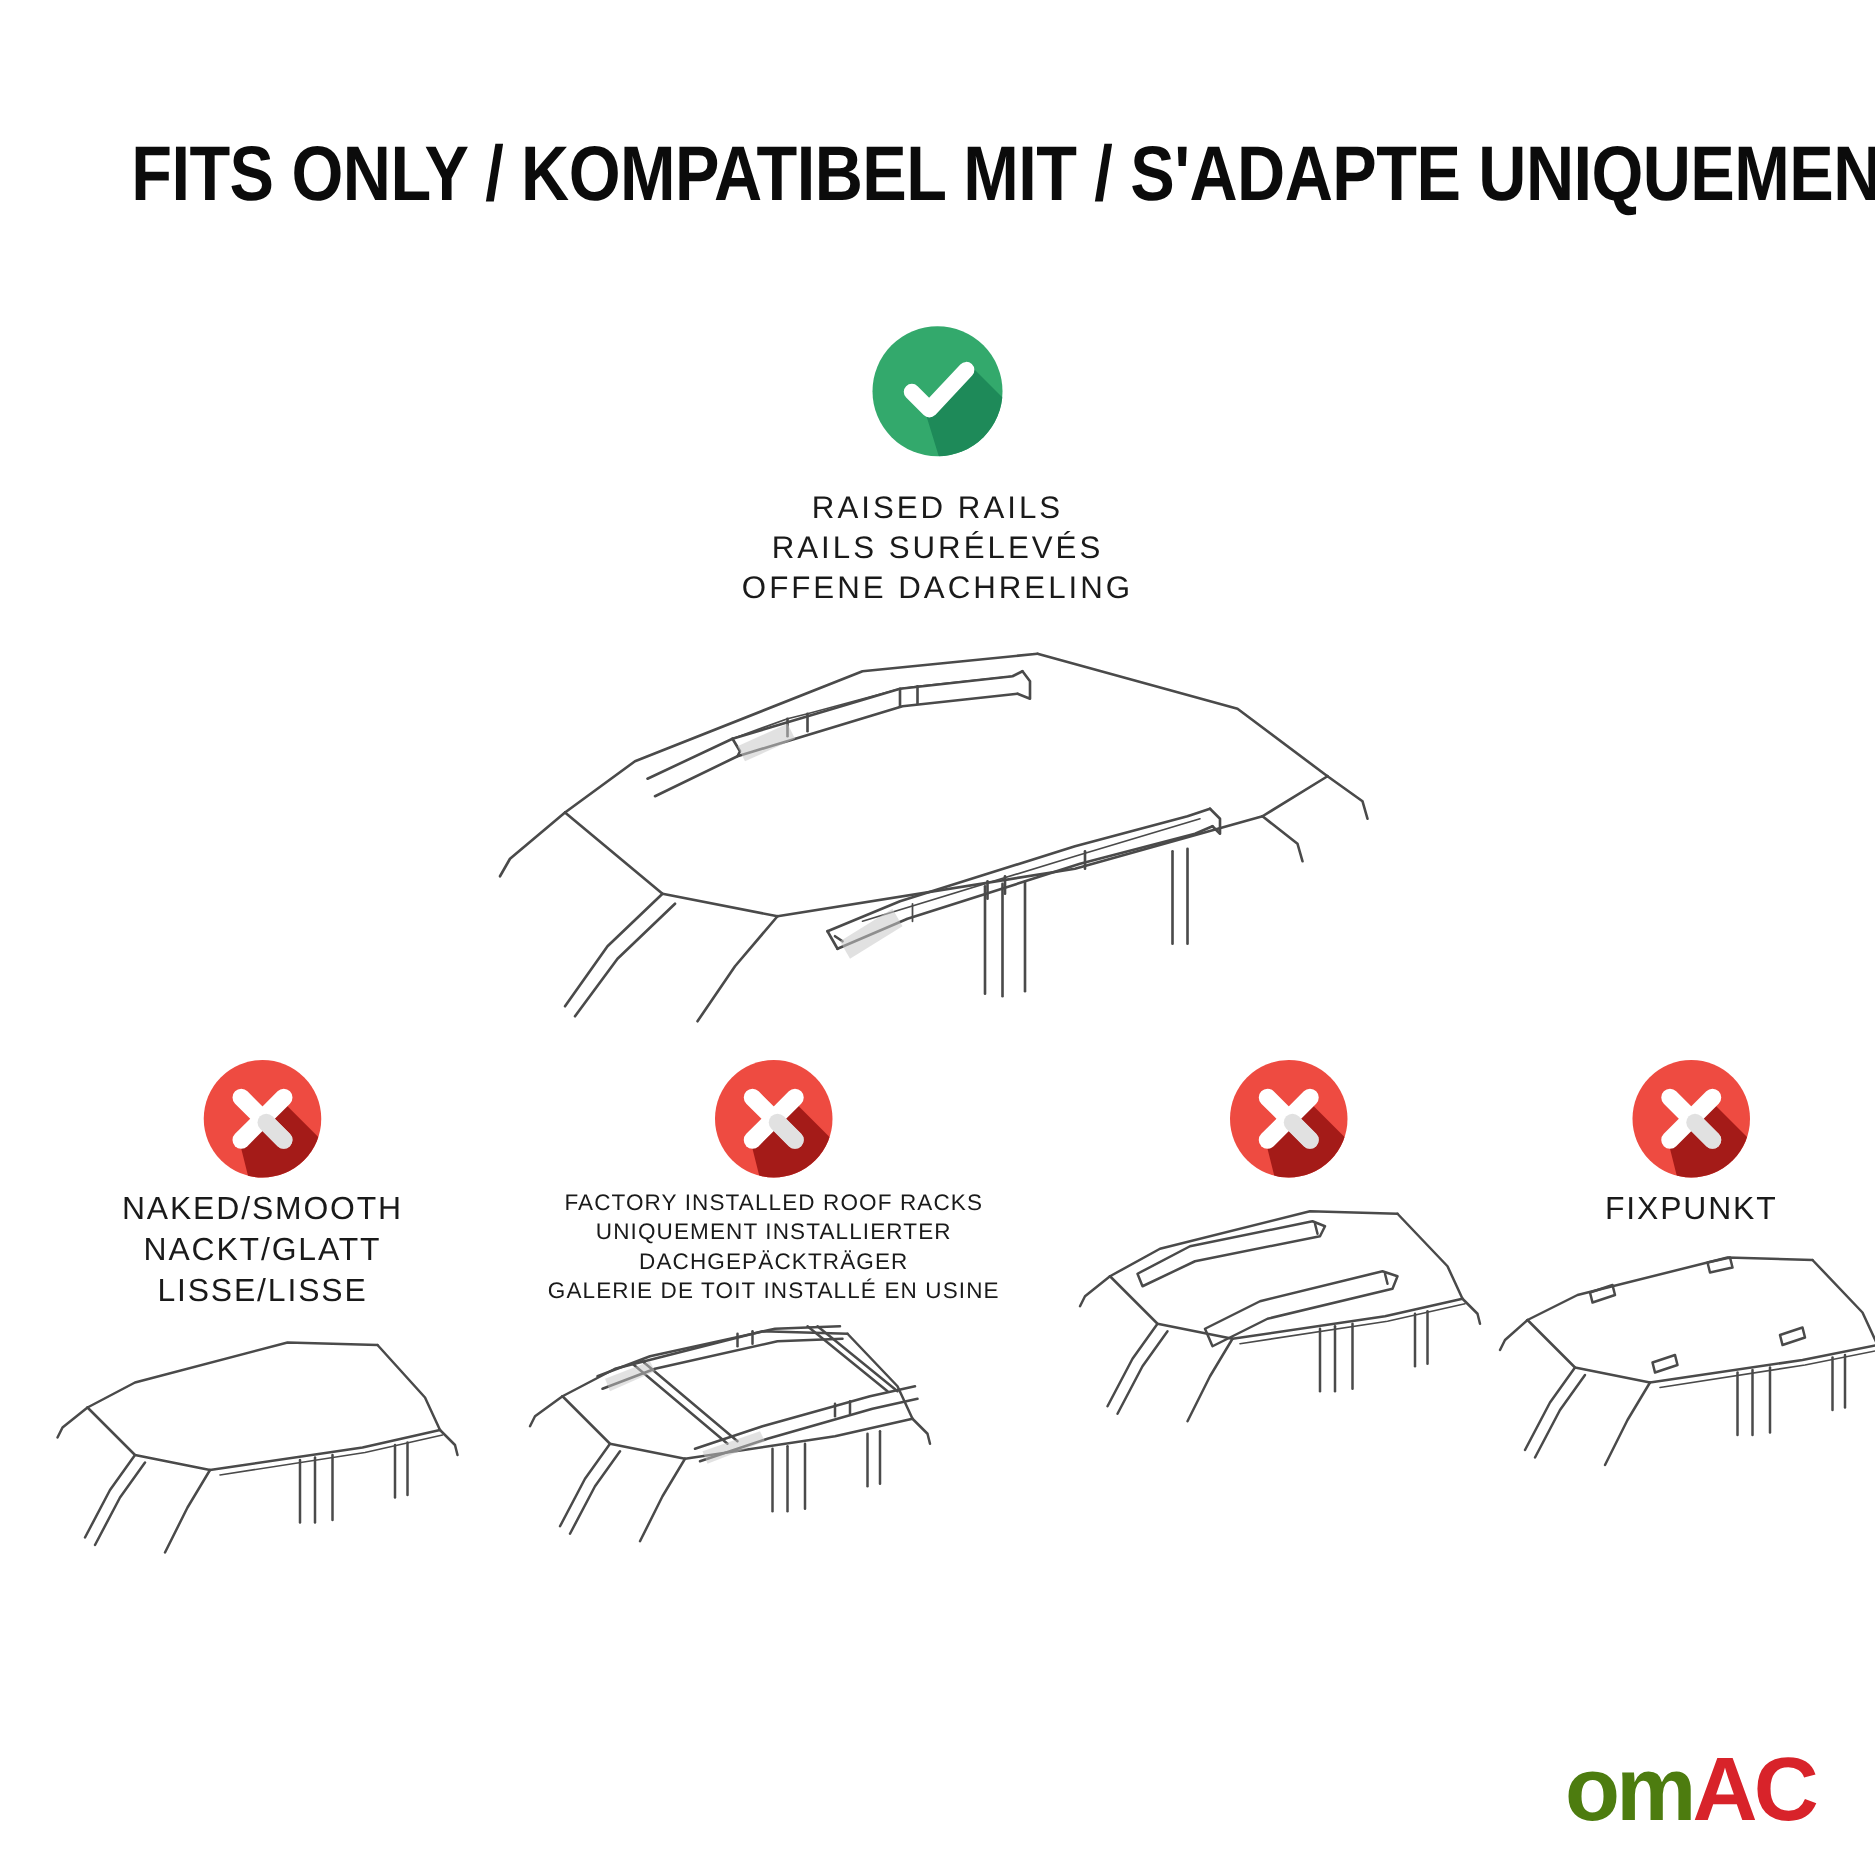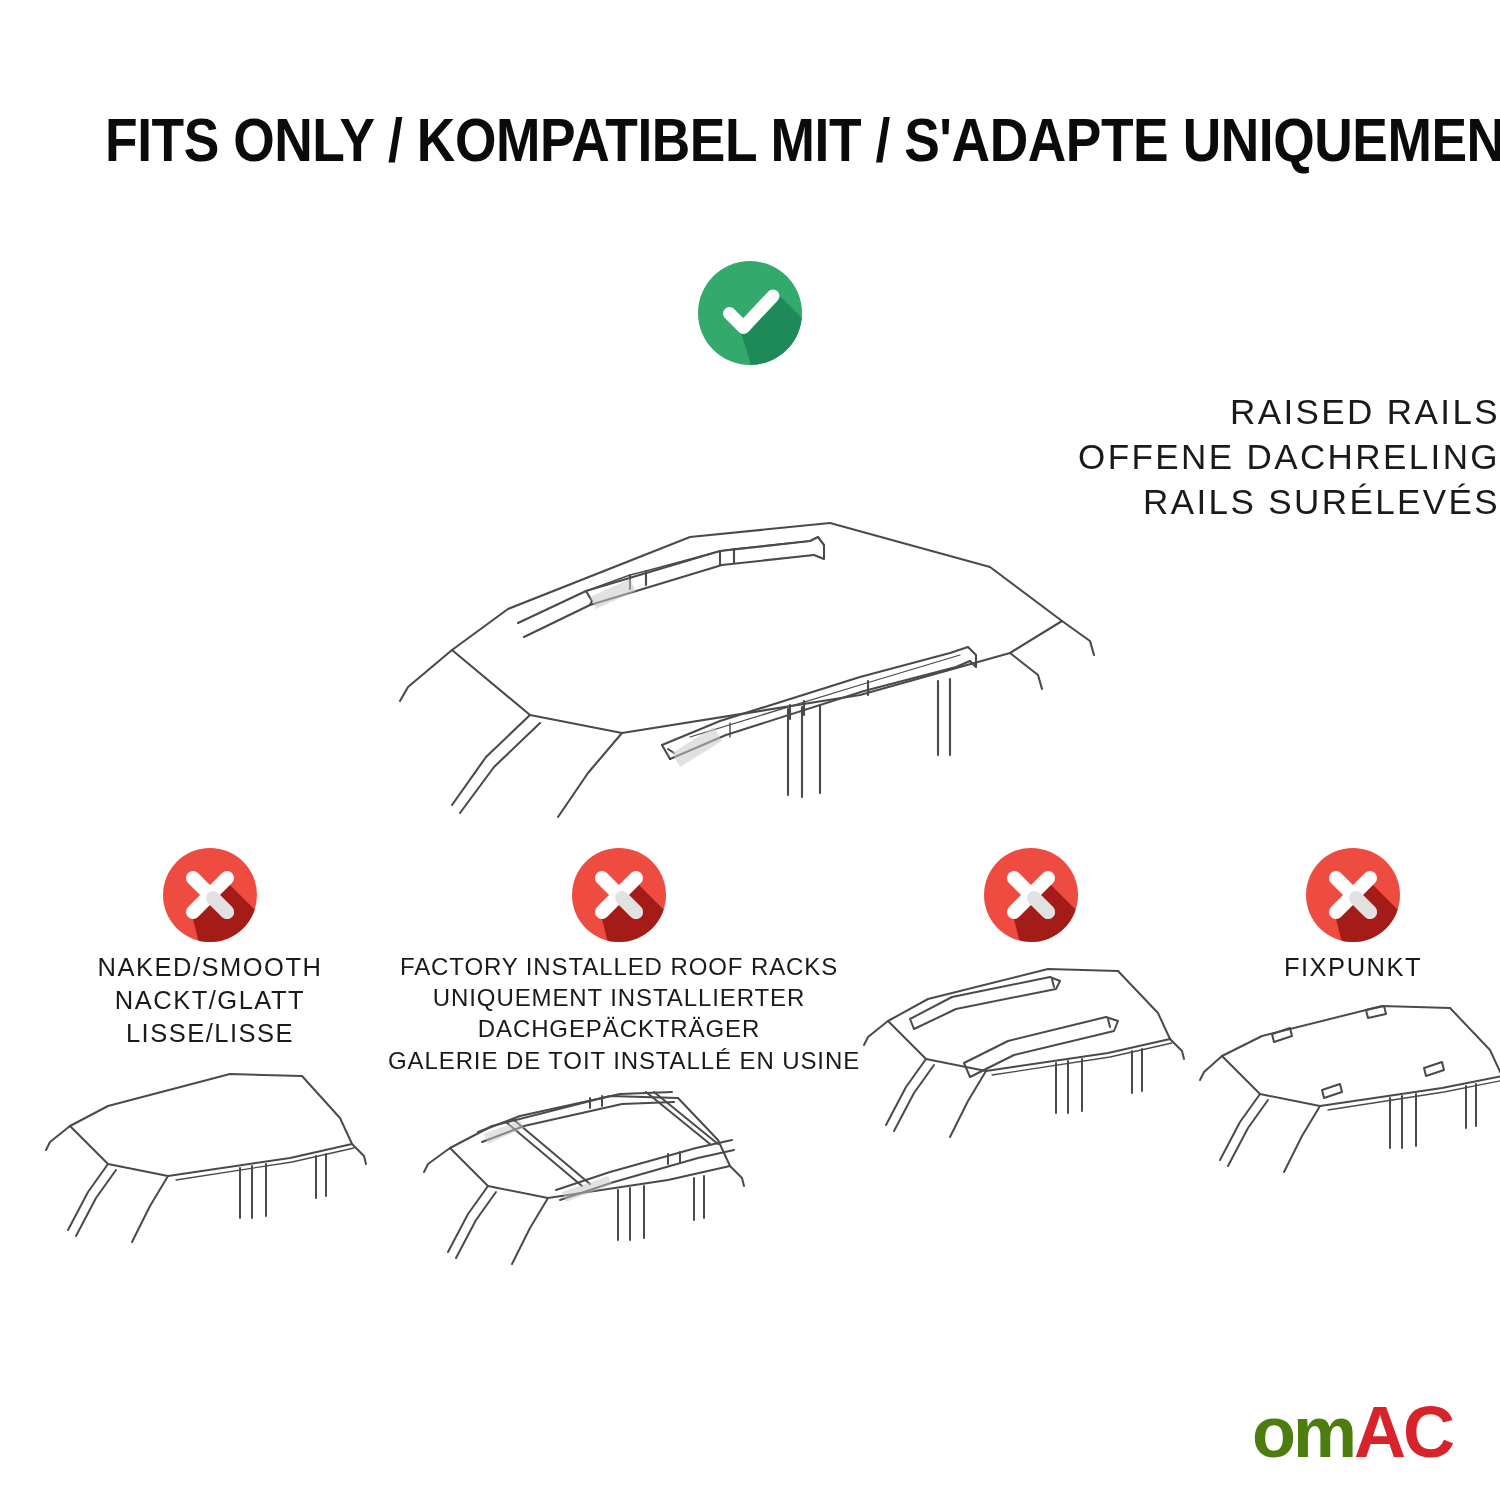--- a/index.html
+++ b/index.html
@@ -27,26 +27,25 @@
 
   
   .approved{
     position:absolute;left:0;top:258px;width:1500px;text-align:center;
   }
   .check-wrap{
     width:110px;height:110px;margin:0 auto;position:relative;
   }
   .approved-labels{
     margin-top:22px;
-    font-size:35px;
+    font-size:25px;
     line-height:1.28;
     letter-spacing:2.4px;
     color:#1a1a1a;
     font-weight:400;
-    text-align:right;
   }
   .approved-labels div{white-space:nowrap;}
 
   
   .hero-art{
     position:absolute;left:390px;top:505px;width:720px;height:330px;
   }
 
   
   .cols{
@@ -64,21 +63,21 @@
     text-align:center;
     white-space:nowrap;
   }
   .col .art{position:relative;margin-top:10px;}
 
   .col-0{left:40px;width:340px;}
   .col-1{left:388px;width:462px;}
   .col-2{left:856px;width:350px;}
   .col-3{left:1208px;width:290px;}
 
-  .col-1 .labels{font-size:24px;letter-spacing:0.9px;}
+  .col-1 .labels{font-size:18px;letter-spacing:0.9px;}
   .col-2 .labels{font-size:25px;letter-spacing:1.2px;}
 
   
   .logo{
     position:absolute;right:48px;bottom:32px;
     font-family:"Liberation Sans", sans-serif;
     font-weight:700;
     font-size:72px;
     letter-spacing:-3px;
     line-height:1;
@@ -105,22 +104,22 @@
         <circle cx="55" cy="55" r="52" fill="#33A96C"></circle>
         <g clip-path="url(#circClip)">
           <path d="M41 58 L52 69 L84 37 L120 73 L120 120 L60 120 Z" fill="#1E8A59"></path>
         </g>
         <path d="M34.5 55.5 L48.5 69.5 L78 38" fill="none" stroke="#ffffff" stroke-width="13" stroke-linecap="round" stroke-linejoin="round"></path>
       </svg>
     </div>
 
     <div class="approved-labels">
       <div>RAISED RAILS</div>
+      <div>RAILS SURÉLEVÉS</div>
       <div>OFFENE DACHRELING</div>
-      <div>RAILS SURÉLEVÉS</div>
     </div>
   </div>
 
   <div class="hero-art">
     <svg width="720" height="330" viewBox="0 0 720 330">
       <g fill="none" stroke="#4a4a4a" stroke-width="2.1" stroke-linecap="round" stroke-linejoin="round">
 
         <path d="M62 145 L118 104 L300 32 L440 18"></path>
         <path d="M440 18 L600 62 L672 116"></path>
         <path d="M62 145 L140 210 L232 228"></path>

